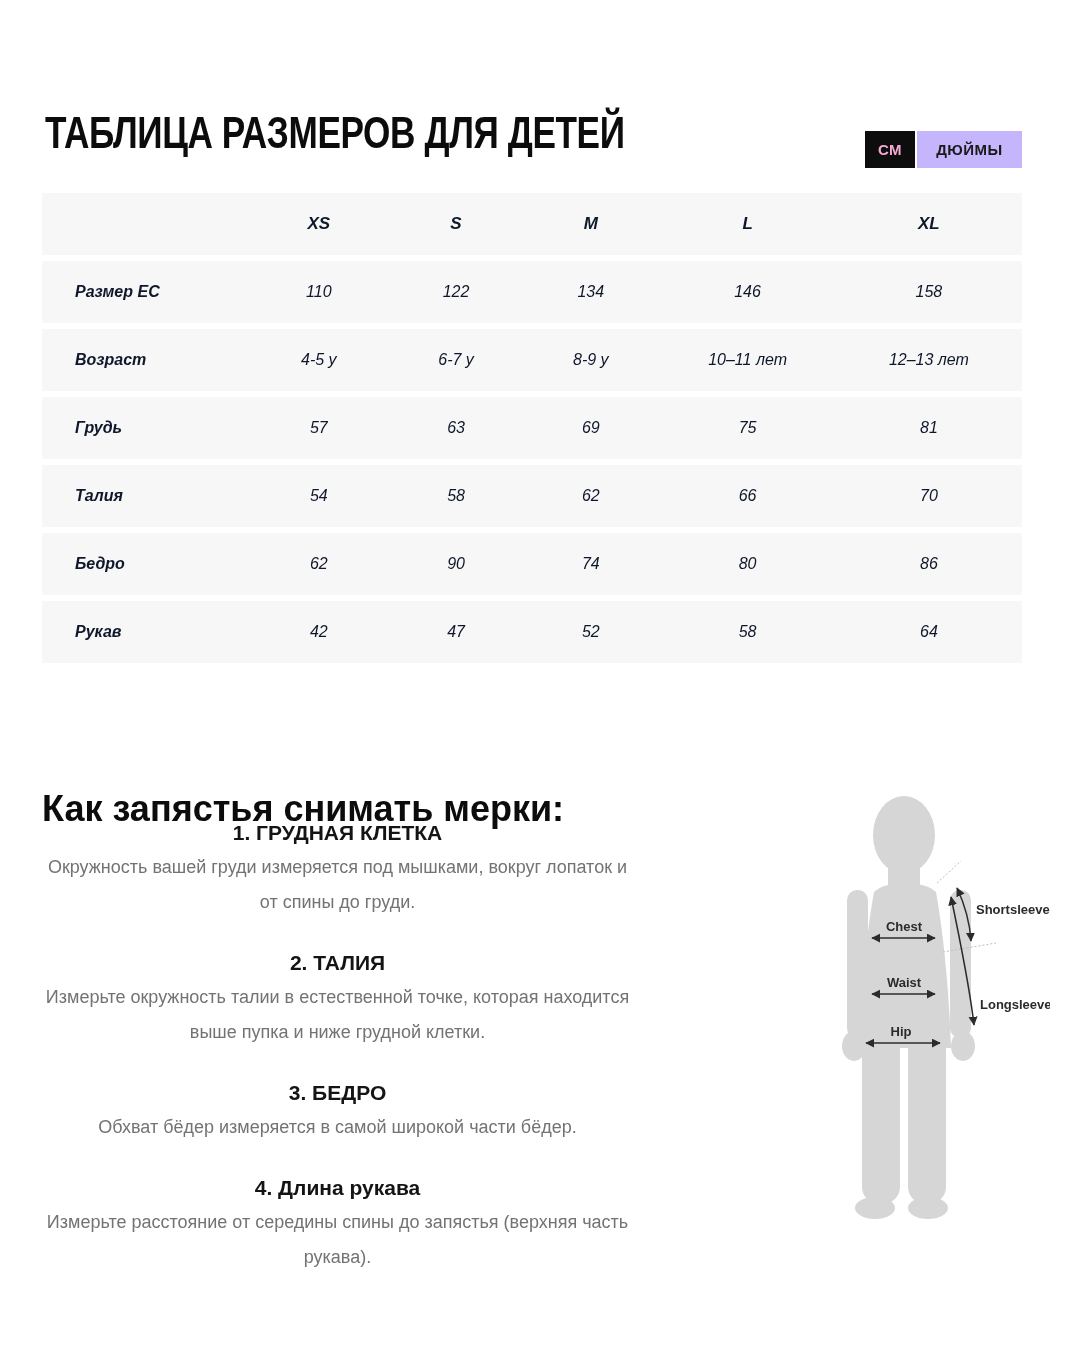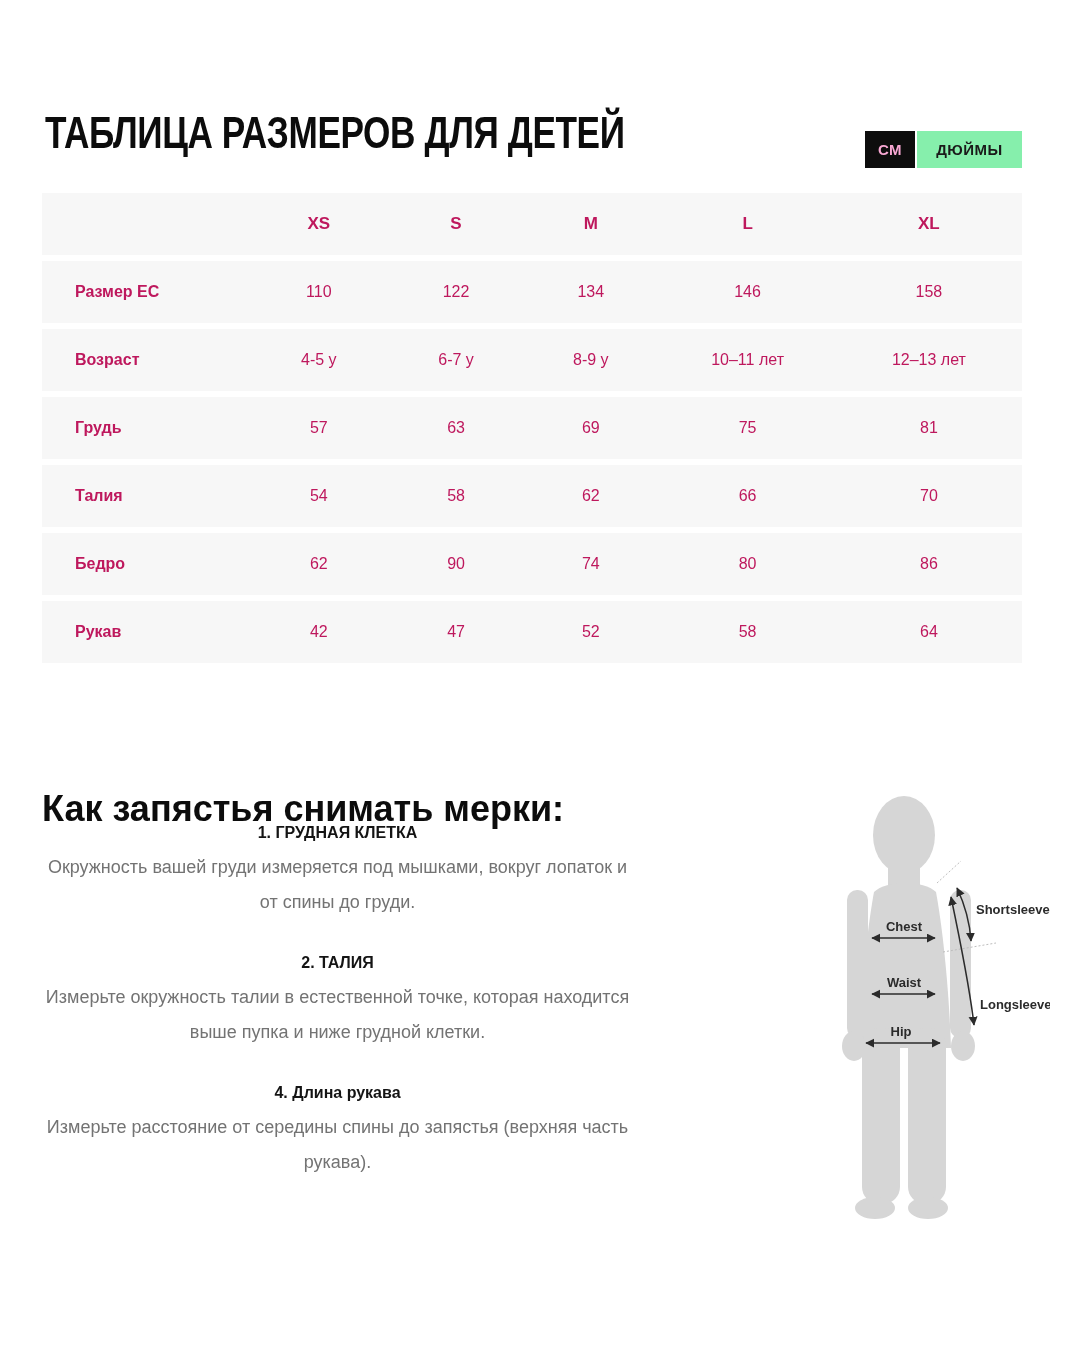--- a/index.html
+++ b/index.html
@@ -26,52 +26,52 @@
     position: absolute; top: 131px; right: 58px;
     display: flex; gap: 2px;
   }
   .unit-toggle .tbtn {
     height: 37px; display: flex; align-items: center; justify-content: center;
     font-size: 15px; font-weight: 700; letter-spacing: 0.5px;
     cursor: pointer; user-select: none;
     transform-origin: center;
   }
   .tbtn-cm { width: 50px; background: #0d0d0d; color: #f9a8d4; }
-  .tbtn-in { width: 105px; background: #86efac; color: #1a1a1a; }
+  .tbtn-in { width: 105px; background: #c4b5fd; color: #1a1a1a; }
 
   
   table.size-table {
     position: absolute; left: 42px; top: 187px; width: 980px;
     border-collapse: separate; border-spacing: 0 6px;
     table-layout: fixed;
   }
   .size-table tr { background: #f7f7f7; }
   .size-table th, .size-table td {
     height: 62px; padding: 0; vertical-align: middle;
-    font-size: 16px; color: #be185d;
+    font-size: 16px; color: #0f172a; font-style: italic;
   }
   .size-table th { font-weight: 700; text-align: center; font-size: 17px; }
   .size-table td.row-label { font-weight: 700; text-align: left; padding-left: 33px; }
   .size-table td.val { text-align: center; font-weight: 400; }
 
   
   .guide-heading {
     position: absolute; left: 42px; top: 757px;
     font-size: 36px; font-weight: 700; line-height: 1.2;
     color: #0c0c0c; white-space: nowrap;
   }
 
   
   .steps {
     position: absolute; left: 45px; top: 815px; width: 585px;
     text-align: center;
   }
   .step { margin: 0 0 25px 0; }
   .step .step-title {
-    margin: 0; font-size: 16px; font-weight: 700; line-height: 35px;
+    margin: 0; font-size: 21px; font-weight: 700; line-height: 35px;
     color: #141414;
   }
   .step .step-text {
     margin: 0; font-size: 18px; font-weight: 400; line-height: 35px;
     color: #737373;
   }
 
   
   .figure-wrap { position: absolute; left: 830px; top: 780px; width: 220px; height: 460px; }
   .figure-wrap svg { display: block; }
@@ -162,20 +162,24 @@
 <h2 class="guide-heading">Как запястья снимать мерки:</h2>
 
 <div class="steps">
   <div class="step">
     <h3 class="step-title">1. ГРУДНАЯ КЛЕТКА</h3>
     <p class="step-text">Окружность вашей груди измеряется под мышками, вокруг лопаток и от спины до груди.</p>
   </div>
   <div class="step">
     <h3 class="step-title">2. ТАЛИЯ</h3>
     <p class="step-text">Измерьте окружность талии в естественной точке, которая находится выше пупка и ниже грудной клетки.</p>
+  </div>
+  <div class="step">
+    <h3 class="step-title">3. БЕДРО</h3>
+    <p class="step-text">Обхват бёдер измеряется в самой широкой части бёдер.</p>
   </div>
   <div class="step">
     <h3 class="step-title">4. Длина рукава</h3>
     <p class="step-text">Измерьте расстояние от середины спины до запястья (верхняя часть рукава).</p>
   </div>
 </div>
 
 <div class="figure-wrap">
   <svg width="220" height="460" viewBox="0 0 220 460" xmlns="http://www.w3.org/2000/svg">
     <defs>

